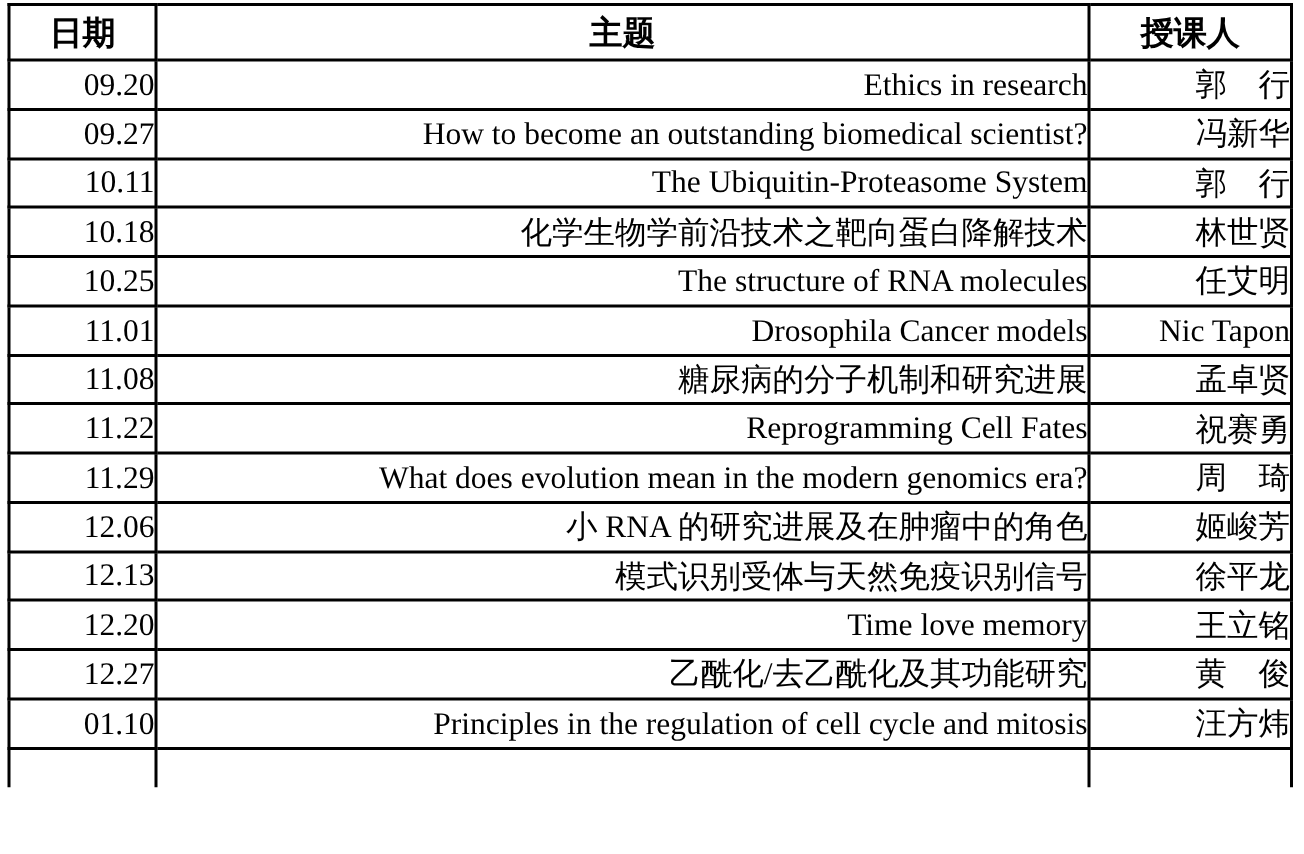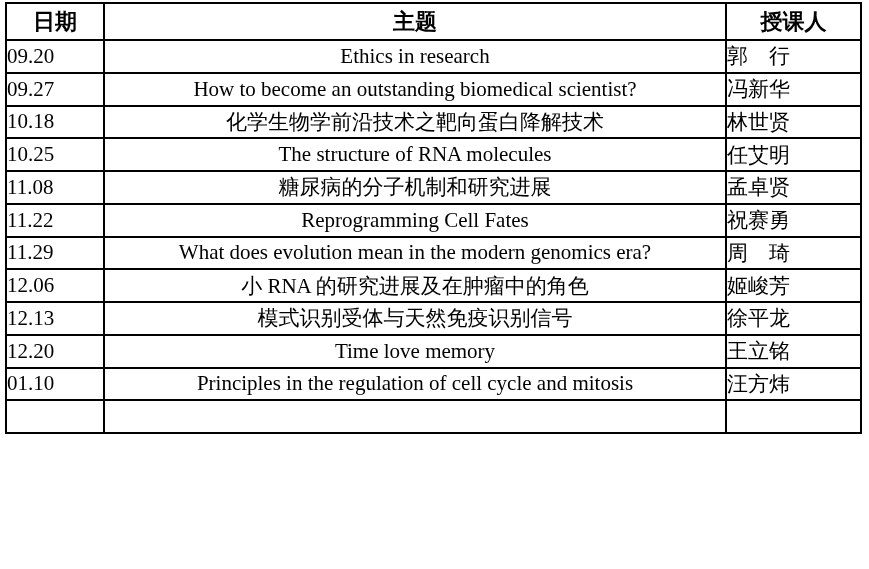--- a/index.html
+++ b/index.html
@@ -31,23 +31,23 @@
     overflow: hidden;
     white-space: nowrap;
   }
   table.schedule thead tr { height: 37px; }
   table.schedule tbody tr { height: 32.75px; }
   table.schedule th {
     font-weight: bold;
     font-size: 22px;
     text-align: center;
   }
-  td.cell-date { text-align: left; }
-  td.cell-topic { text-align: center; padding-left: 11px; }
-  td.cell-lecturer { text-align: left; margin-top: 12px; }
+  td.cell-date { text-align: right; }
+  td.cell-topic { text-align: right; padding-left: 11px; }
+  td.cell-lecturer { text-align: right; margin-top: 12px; }
   tr.cutoff { height: 24px; }
 </style>
 </head>
 <body>
 
 <div class="page">
   <table class="schedule">
     <colgroup>
       <col class="c-date">
       <col class="c-topic">
@@ -65,28 +65,38 @@
         <td class="cell-date">09.20</td>
         <td class="cell-topic">Ethics in research</td>
         <td class="cell-lecturer">郭　行</td>
       </tr>
       <tr>
         <td class="cell-date">09.27</td>
         <td class="cell-topic">How to become an outstanding biomedical scientist?</td>
         <td class="cell-lecturer">冯新华</td>
       </tr>
       <tr>
+        <td class="cell-date">10.11</td>
+        <td class="cell-topic">The Ubiquitin-Proteasome System</td>
+        <td class="cell-lecturer">郭　行</td>
+      </tr>
+      <tr>
         <td class="cell-date">10.18</td>
         <td class="cell-topic">化学生物学前沿技术之靶向蛋白降解技术</td>
         <td class="cell-lecturer">林世贤</td>
       </tr>
       <tr>
         <td class="cell-date">10.25</td>
         <td class="cell-topic">The structure of RNA molecules</td>
         <td class="cell-lecturer">任艾明</td>
+      </tr>
+      <tr>
+        <td class="cell-date">11.01</td>
+        <td class="cell-topic">Drosophila Cancer models</td>
+        <td class="cell-lecturer">Nic Tapon</td>
       </tr>
       <tr>
         <td class="cell-date">11.08</td>
         <td class="cell-topic">糖尿病的分子机制和研究进展</td>
         <td class="cell-lecturer">孟卓贤</td>
       </tr>
       <tr>
         <td class="cell-date">11.22</td>
         <td class="cell-topic">Reprogramming Cell Fates</td>
         <td class="cell-lecturer">祝赛勇</td>
@@ -105,20 +115,25 @@
         <td class="cell-date">12.13</td>
         <td class="cell-topic">模式识别受体与天然免疫识别信号</td>
         <td class="cell-lecturer">徐平龙</td>
       </tr>
       <tr>
         <td class="cell-date">12.20</td>
         <td class="cell-topic">Time love memory</td>
         <td class="cell-lecturer">王立铭</td>
       </tr>
       <tr>
+        <td class="cell-date">12.27</td>
+        <td class="cell-topic">乙酰化/去乙酰化及其功能研究</td>
+        <td class="cell-lecturer">黄　俊</td>
+      </tr>
+      <tr>
         <td class="cell-date">01.10</td>
         <td class="cell-topic">Principles in the regulation of cell cycle and mitosis</td>
         <td class="cell-lecturer">汪方炜</td>
       </tr>
       <tr class="cutoff">
         <td></td>
         <td></td>
         <td></td>
       </tr>
     </tbody>

